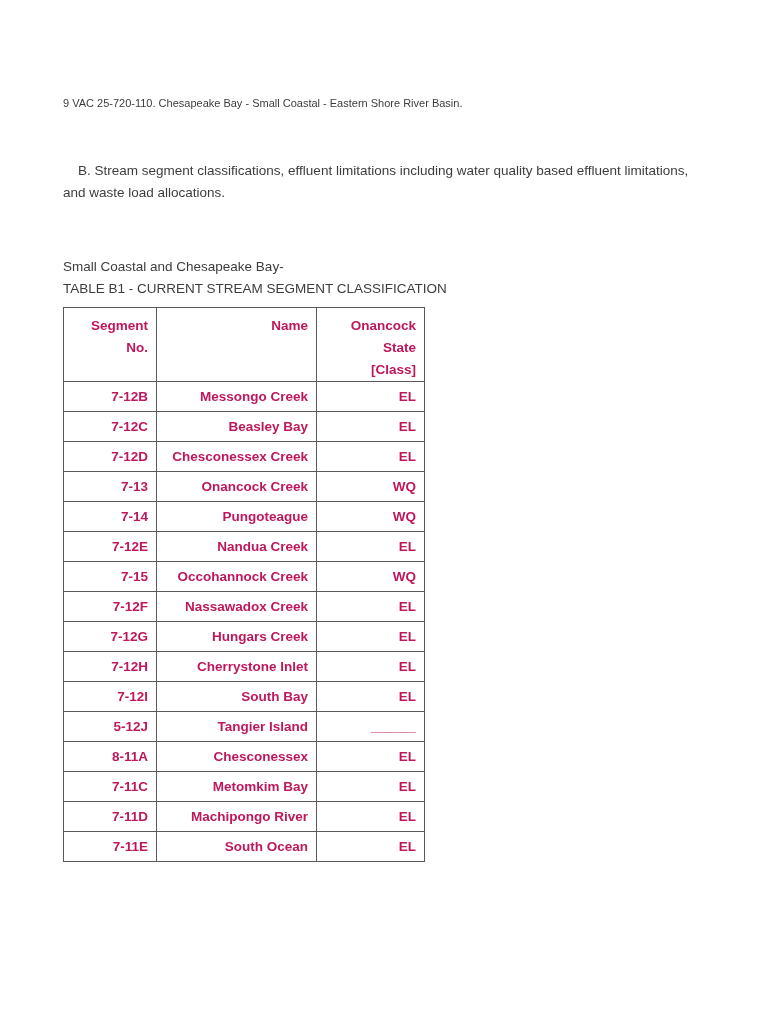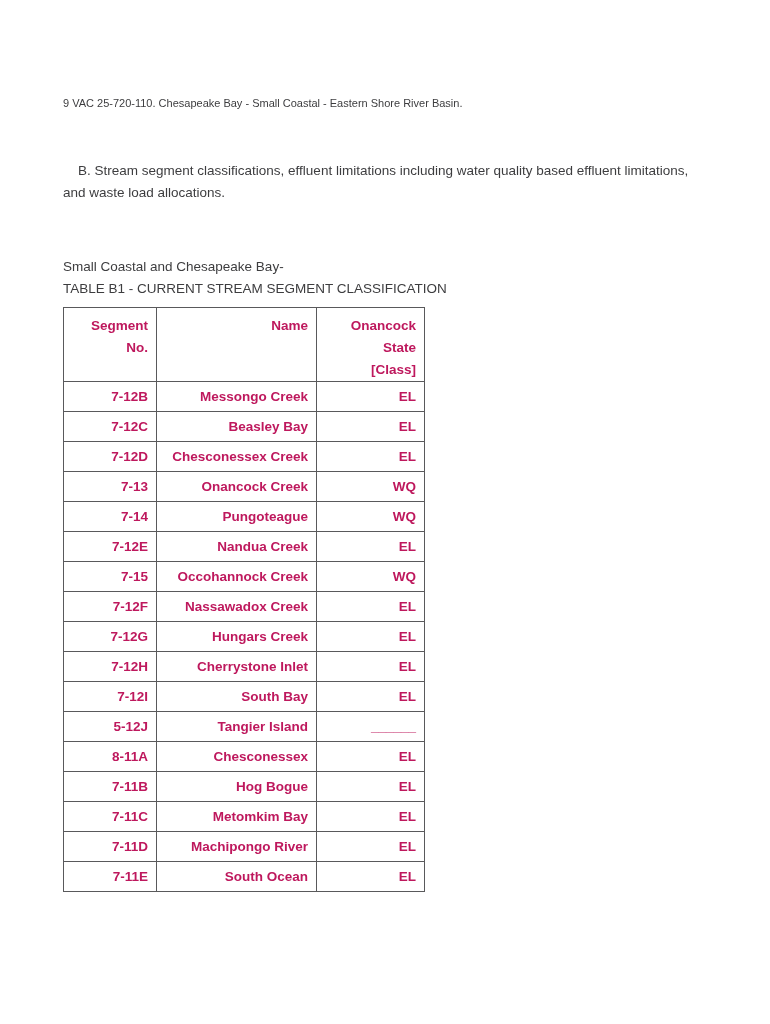--- a/index.html
+++ b/index.html
@@ -160,25 +160,20 @@
         <td>5-12J</td>
         <td>Tangier Island</td>
         <td>______</td>
       </tr>
       <tr>
         <td>8-11A</td>
         <td>Chesconessex</td>
         <td>EL</td>
       </tr>
       <tr>
-        <td>7-11B</td>
-        <td>Hog Bogue</td>
-        <td>EL</td>
-      </tr>
-      <tr>
         <td>7-11C</td>
         <td>Metomkim Bay</td>
         <td>EL</td>
       </tr>
       <tr>
         <td>7-11D</td>
         <td>Machipongo River</td>
         <td>EL</td>
       </tr>
       <tr>

